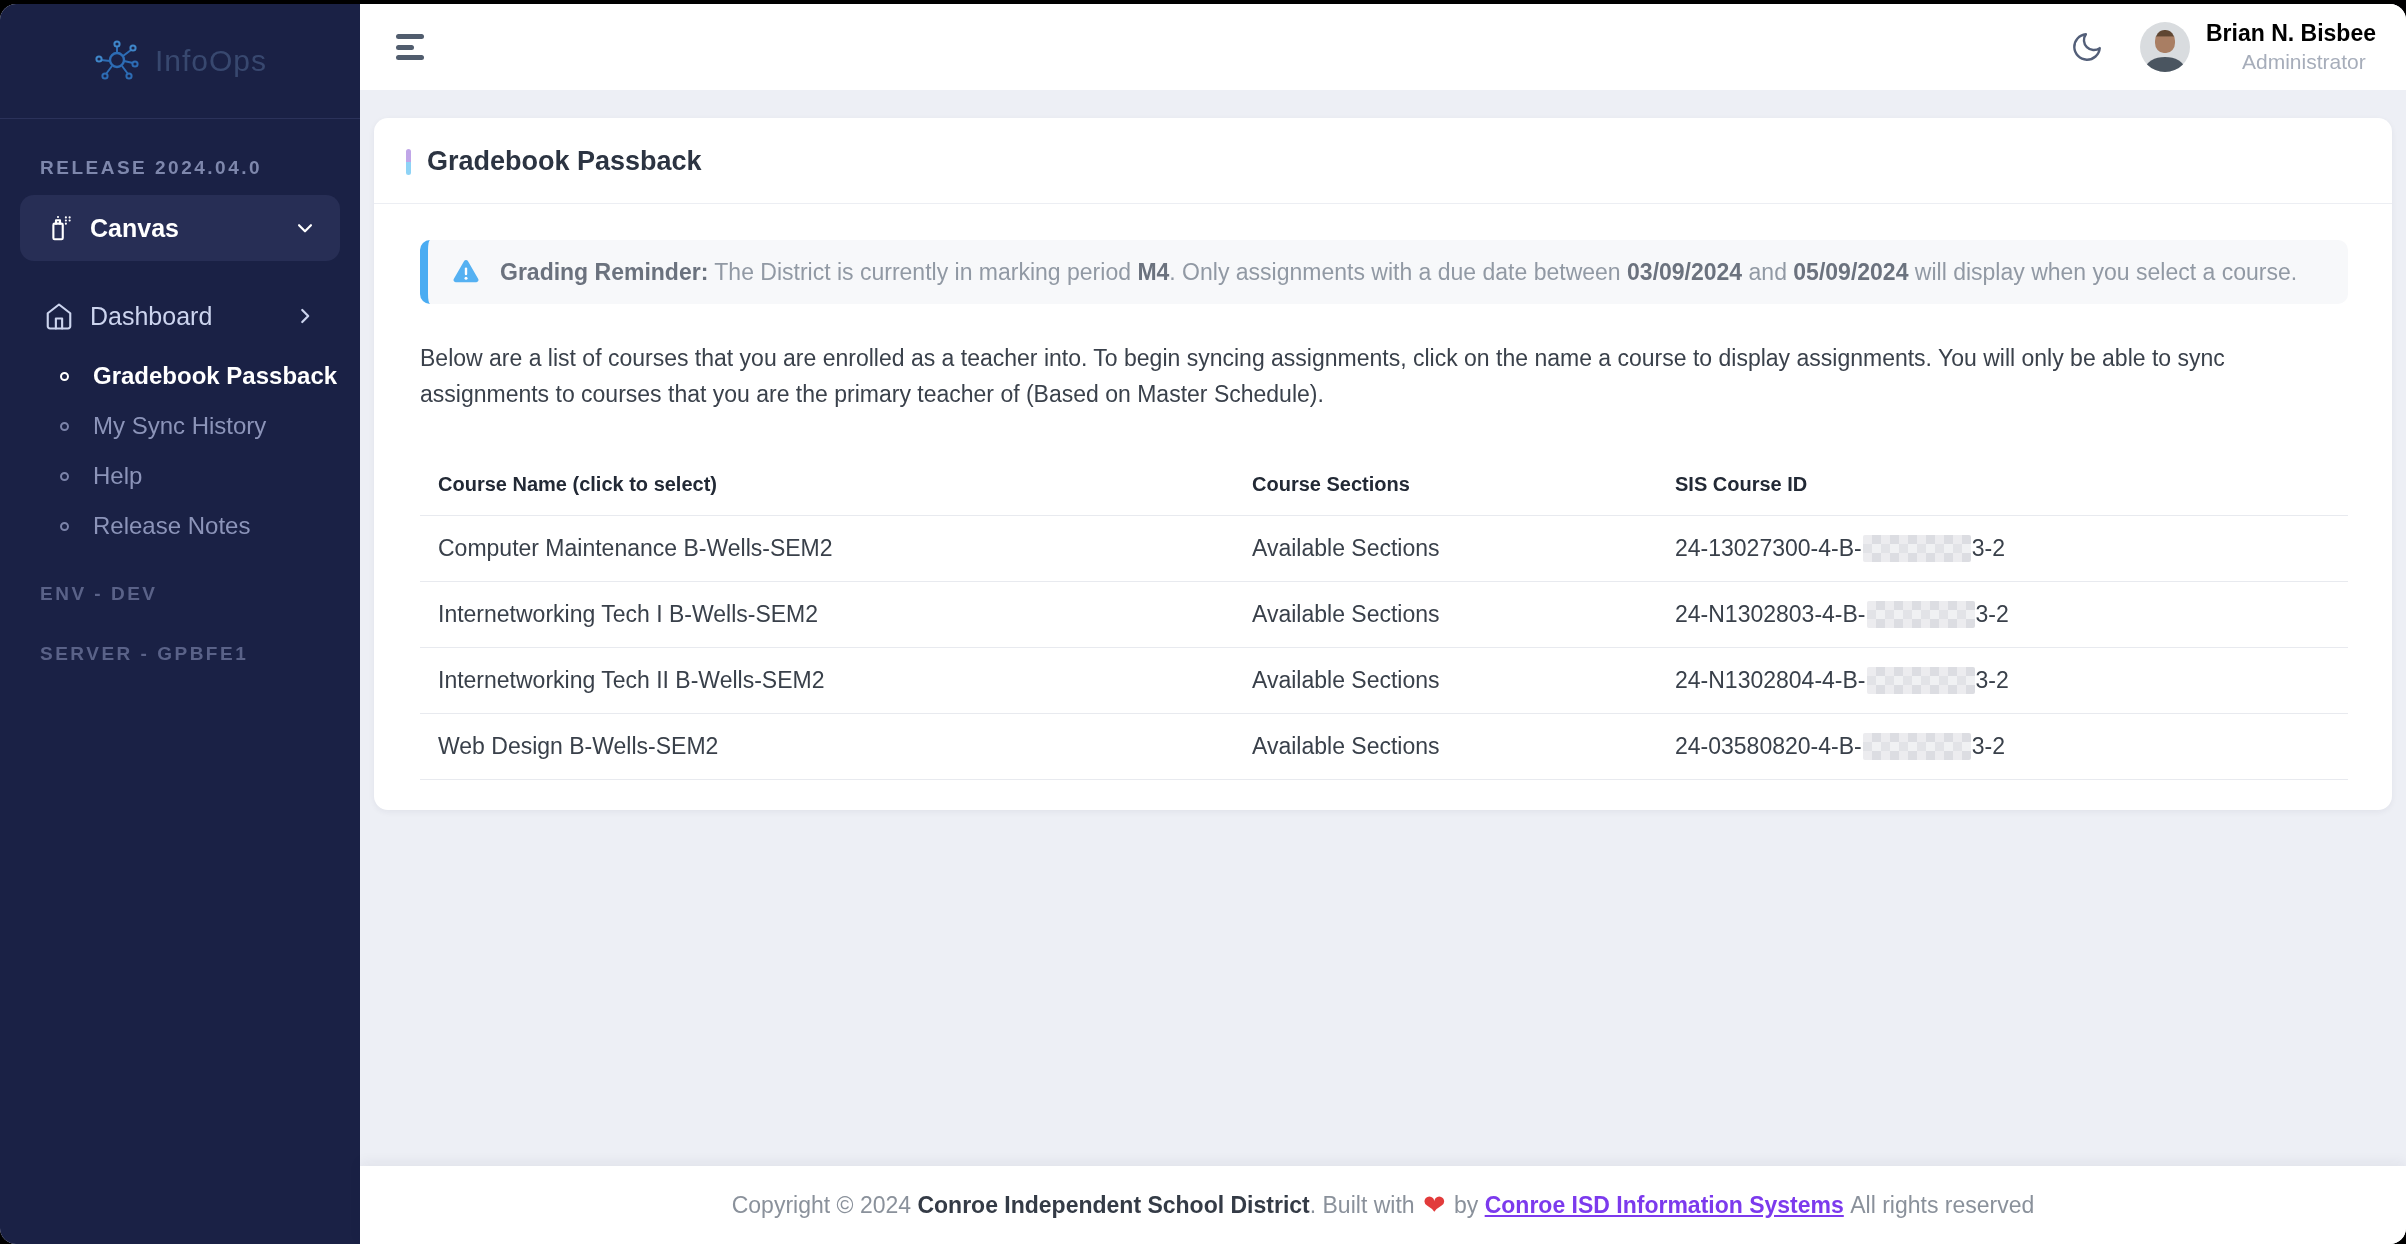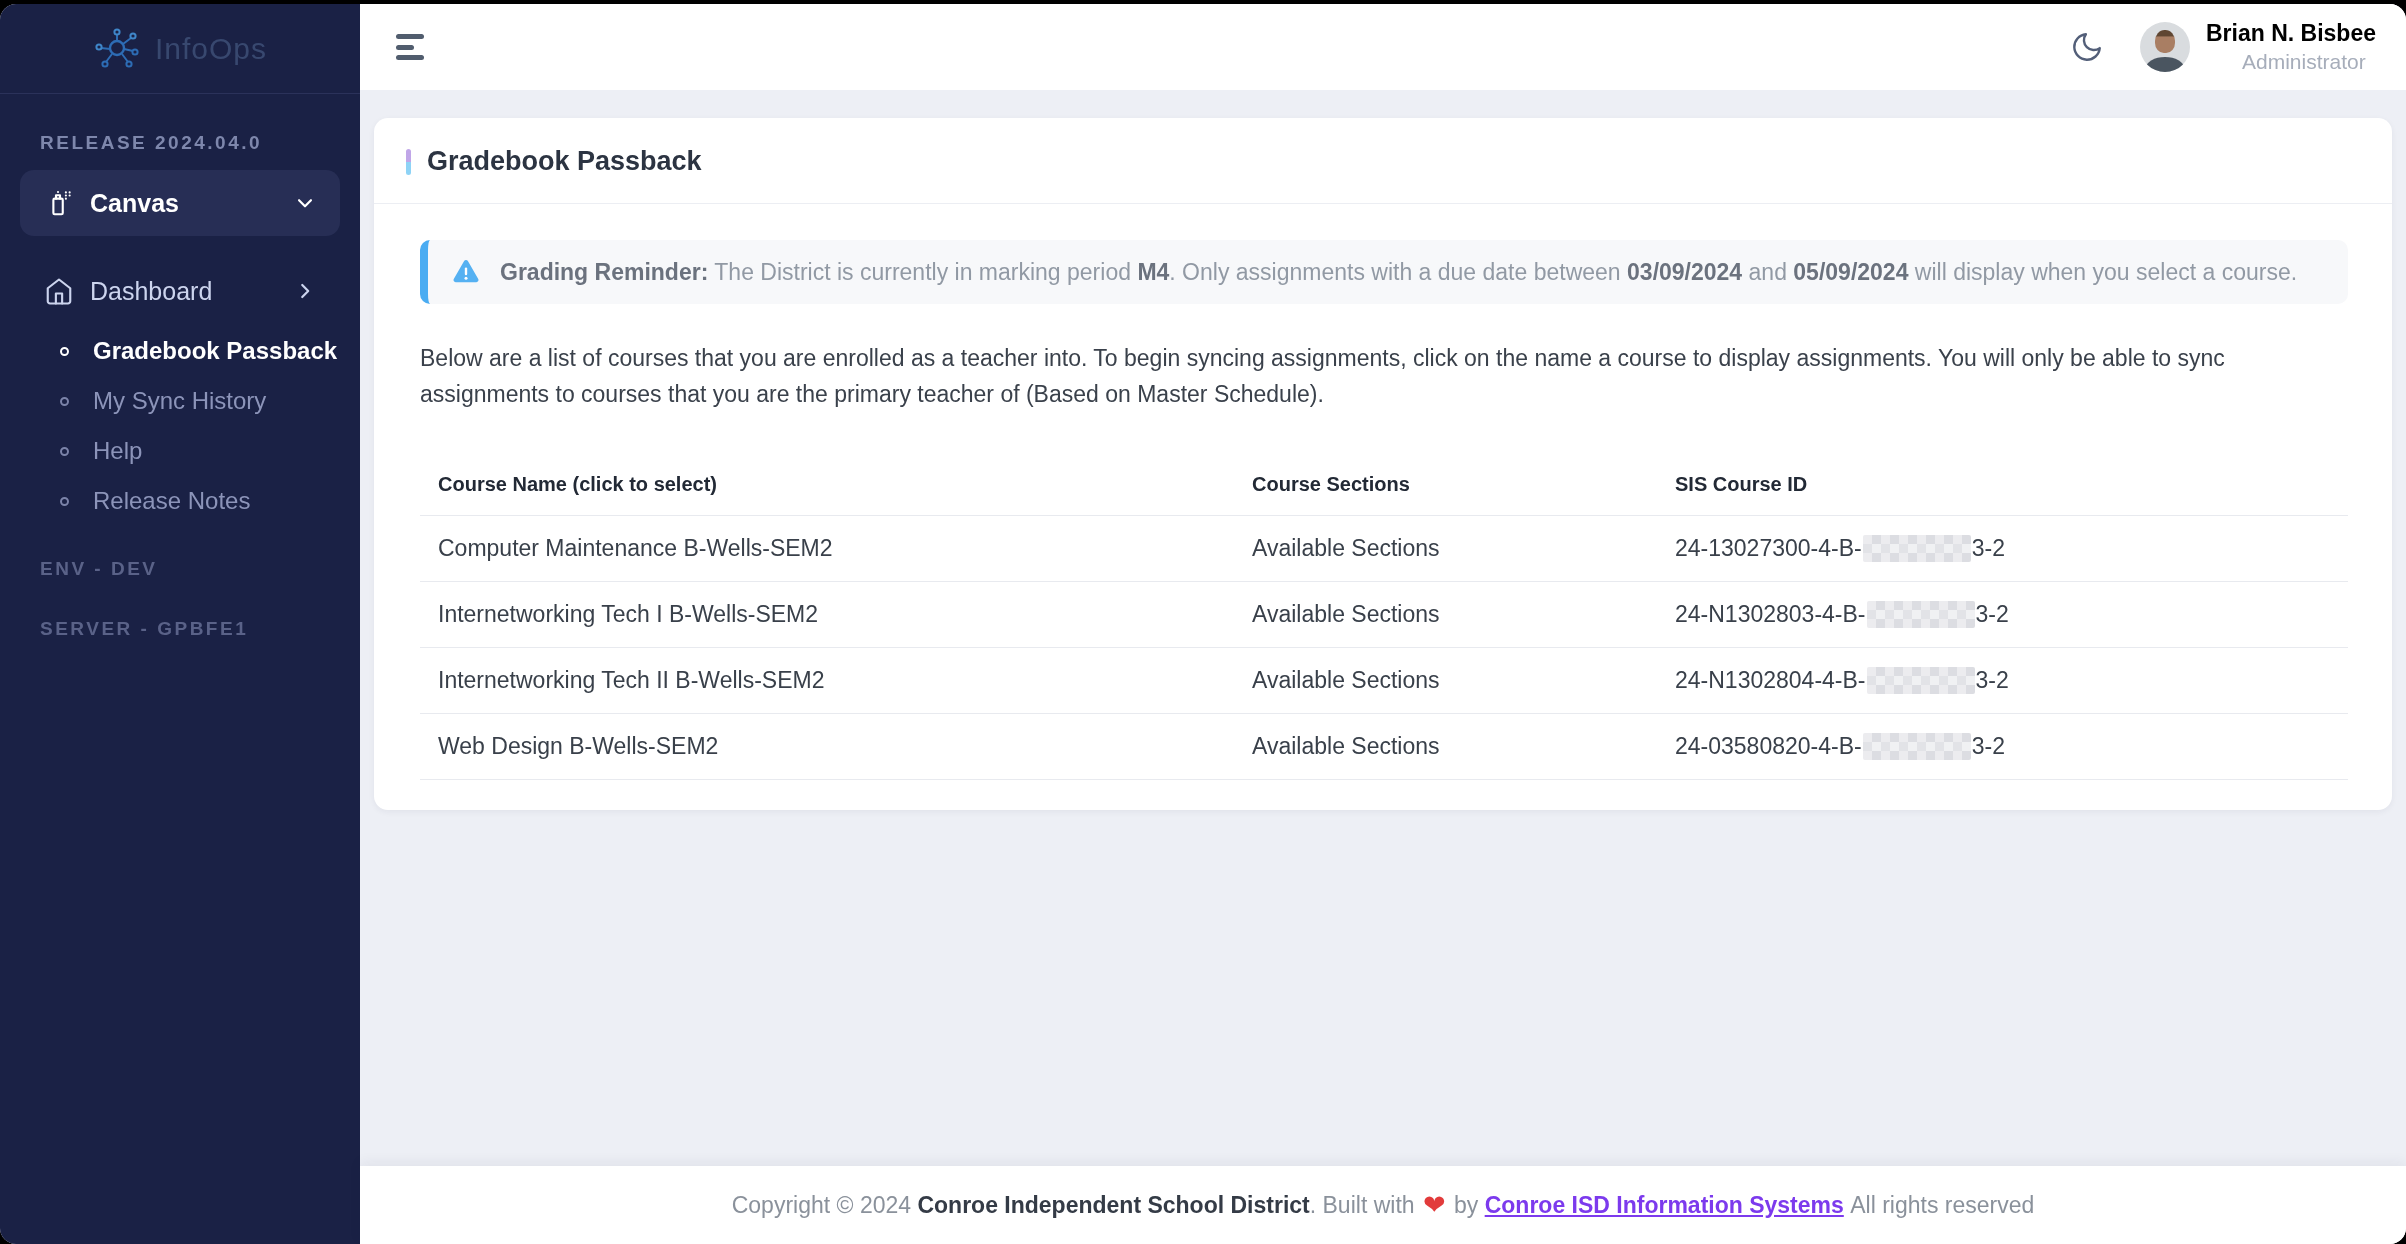--- a/index.html
+++ b/index.html
@@ -1,21 +1,21 @@
 <!DOCTYPE html>
 <html><head>
 <meta charset="utf-8">
 <style>
   * { box-sizing: border-box; margin: 0; padding: 0; }
   html,body { width:2406px; height:1244px; background:#000; font-family:"Liberation Sans",sans-serif; -webkit-font-smoothing:antialiased; }
   .window { position:absolute; top:4px; left:0; width:2406px; height:1240px; border-radius:16px; overflow:hidden; display:flex; background:#edeff5; }
 
   
   .sidebar { width:360px; flex-shrink:0; background:#1a2145; display:flex; flex-direction:column; }
-  .logo-row { height:90px; display:flex; align-items:center; justify-content:center; gap:14px; border-bottom:1px solid #2b325a; }
+  .logo-row { height:115px; display:flex; align-items:center; justify-content:center; gap:14px; border-bottom:1px solid #2b325a; }
   .logo-text { color:#38486f; font-size:30px; font-weight:500; letter-spacing:1px; }
   .release { margin:38px 0 0 40px; color:#7e87ac; font-size:19px; font-weight:700; letter-spacing:2.5px; }
   .nav-item { margin:30px 20px 0; height:50px; display:flex; align-items:center; padding:0 24px; gap:16px; font-size:25px; color:#ccd4ee; cursor:pointer; }
   .nav-item .nav-icon { width:30px; height:30px; color:#ccd4ee; flex-shrink:0; }
   .nav-item .chev { margin-left:auto; width:22px; height:22px; }
   .nav-item.active { margin-top:16px; height:66px; background:#272e55; border-radius:14px; color:#ffffff; font-weight:700; }
   .nav-item.active .nav-icon { color:#fff; }
   .submenu { margin-top:10px; }
   .submenu-item { display:flex; align-items:center; gap:24px; padding-left:60px; height:50px; font-size:24px; color:#8c94b9; cursor:pointer; }
   .submenu-item .bullet { width:9px; height:9px; border:2px solid #7b83a9; border-radius:50%; flex-shrink:0; }

